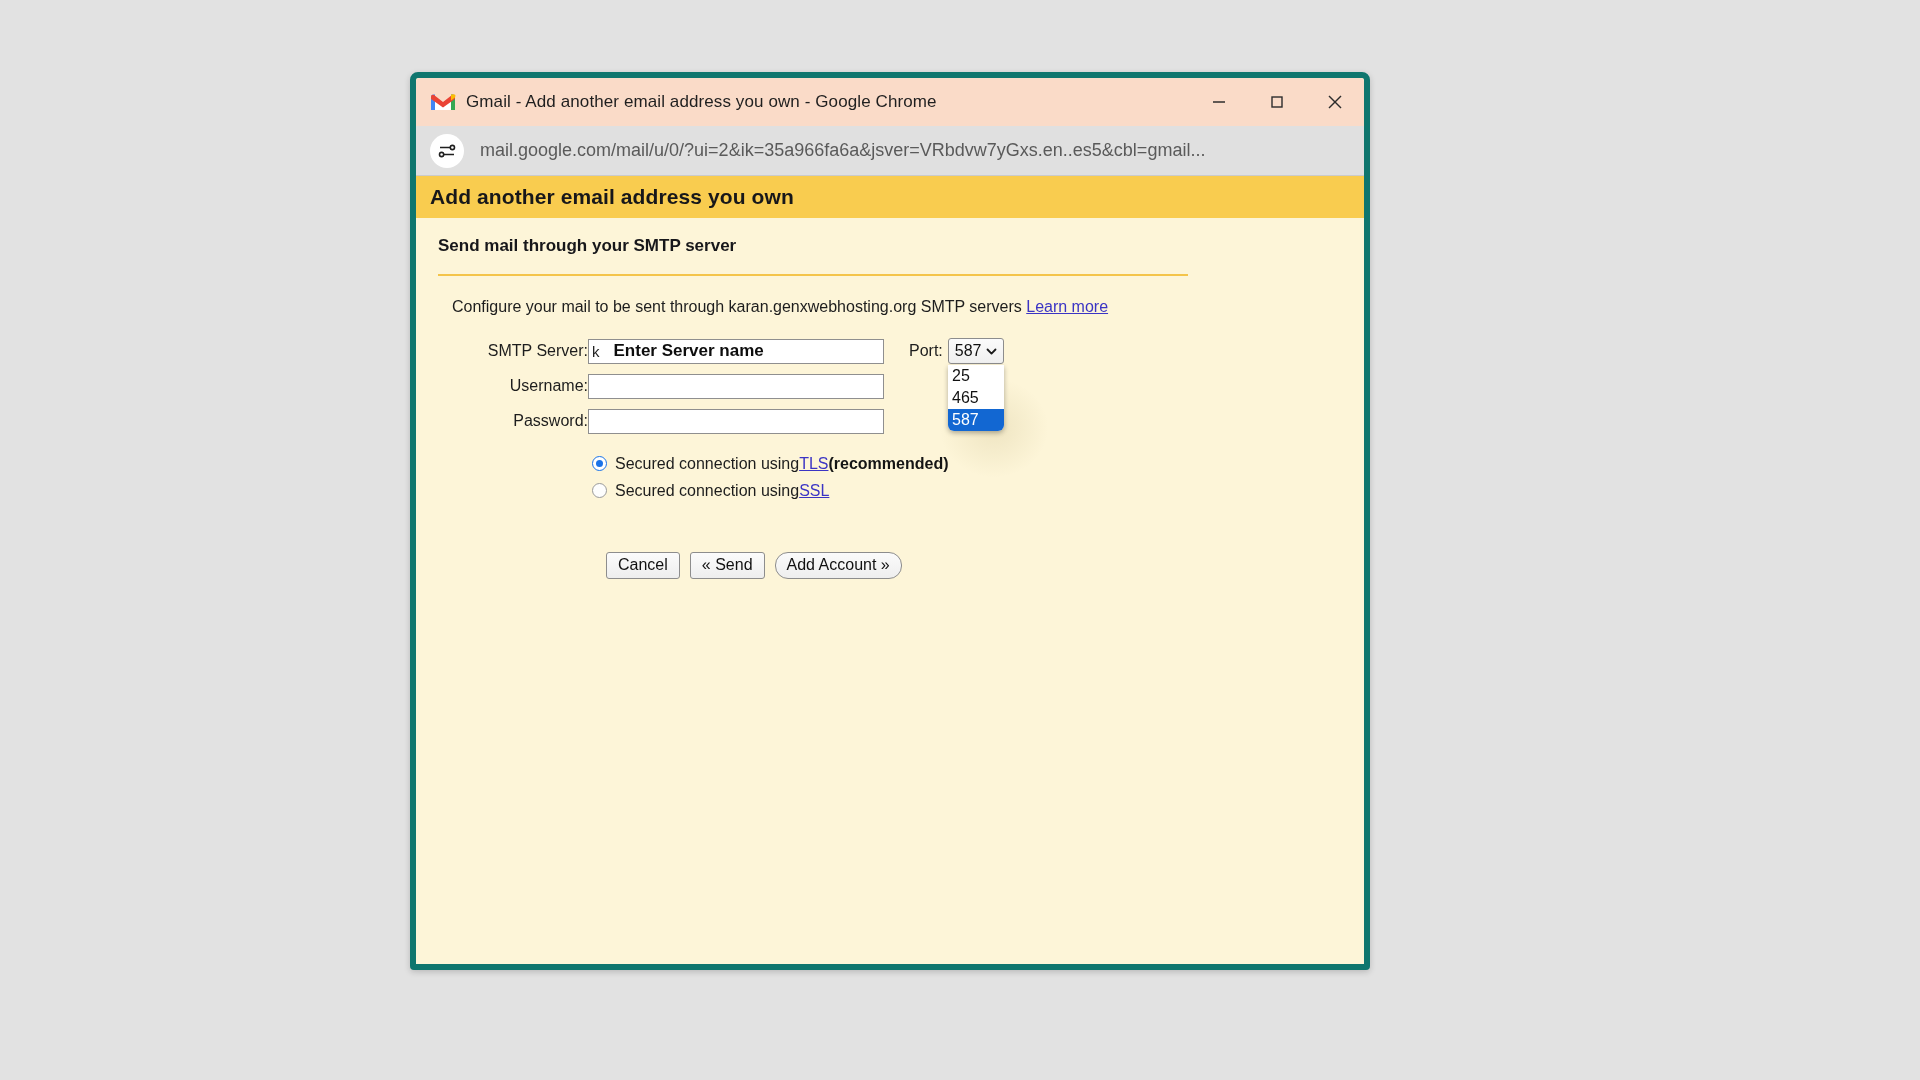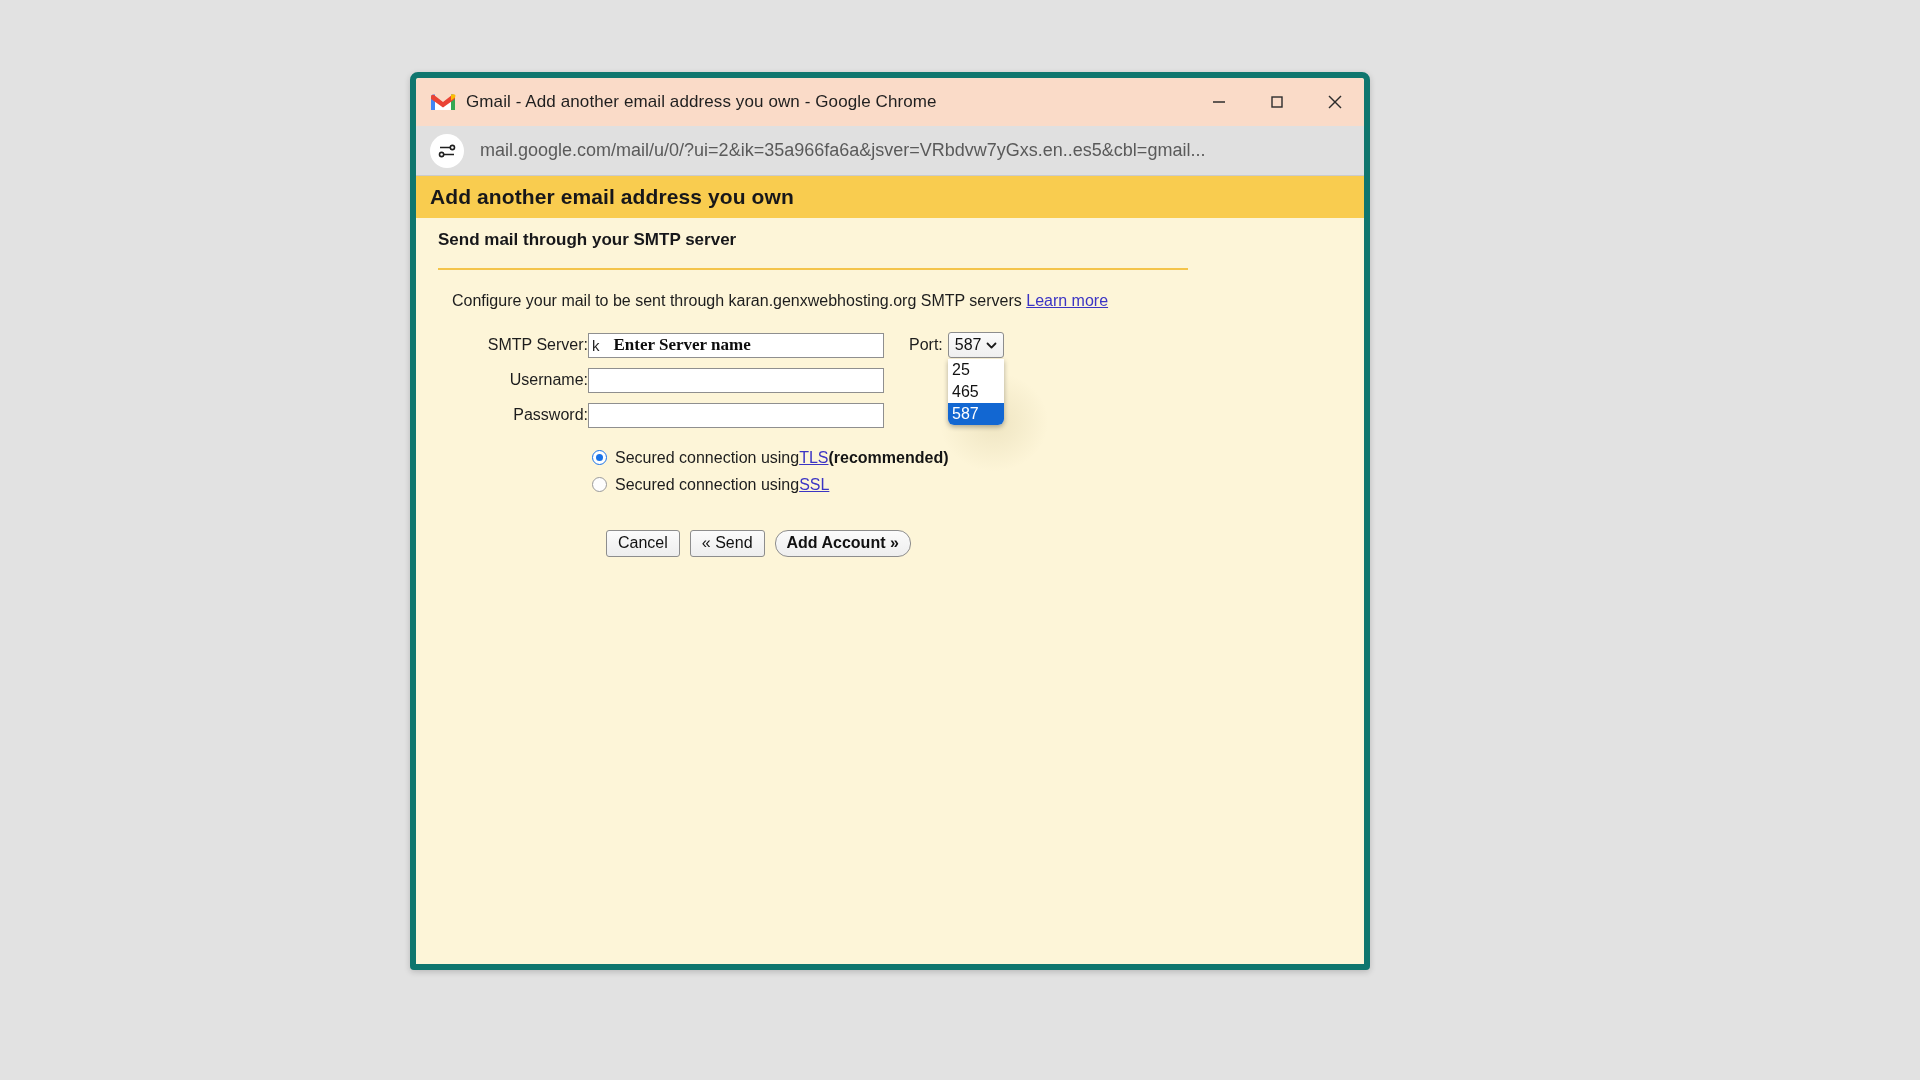--- a/index.html
+++ b/index.html
@@ -136,21 +136,21 @@
     border-left: 2px solid #f6c council;
     border-right: 2px solid #f6c council;
     box-sizing: border-box;
     padding: 0 14px 0 22px;
   }
 
   #section-title {
     font-size: 17px;
     font-weight: bold;
     color: #17171a;
-    padding-top: 12px;
+    padding-top: 18px;
   }
   #section-divider {
     height: 2px;
     background: #f4c44a;
     margin-top: 18px;
     margin-right: 0px;
     margin-left: 0px;
     width: 750px;
   }
 
@@ -208,21 +208,21 @@
   #smtp-caret-text {
     font-size: 15px;
     color: #222;
     font-family: "Liberation Sans", sans-serif;
   }
   #smtp-annotation {
     font-size: 17px;
     font-weight: bold;
     color: #0d0d0d;
     margin-left: 14px;
-    font-family: Liberation Serif, serif;
+    font-family: Liberation Sans, sans-serif;
   }
 
   
   #port-group {
     display: flex;
     align-items: center;
     margin-left: 25px;
     position: relative;
     text-align: center;
   }
@@ -317,39 +317,39 @@
     height: 7px;
     margin-left: -3.5px;
     margin-top: -3.5px;
     border-radius: 50%;
     background: #1a73e8;
   }
   .bold-note { font-weight: bold; color: #141414; }
 
   
   #button-row {
-    margin-top: 32px;
+    margin-top: 48px;
     padding-left: 168px;
     display: flex;
     align-items: center;
     gap: 10px;
   }
   .btn {
     min-height: 26px;
     border: 1px solid #8d8d8d;
     border-radius: 3px;
     background: linear-gradient(#fbfbfb, #eeeeee);
     font-size: 16px;
     color: #111;
     padding: 3px 11px 4px 11px;
     box-sizing: border-box;
     font-family: "Liberation Sans", sans-serif;
     white-space: nowrap;
   }
-  .btn.primary { font-weight: bold; border-radius: 13px; }
+  .btn.primary { font-weight: normal; border-radius: 13px; }
 </style>
 </head>
 <body>
 
 <div id="desktop">
 
   <div id="browser-window">
 
     <div id="title-bar">
 

